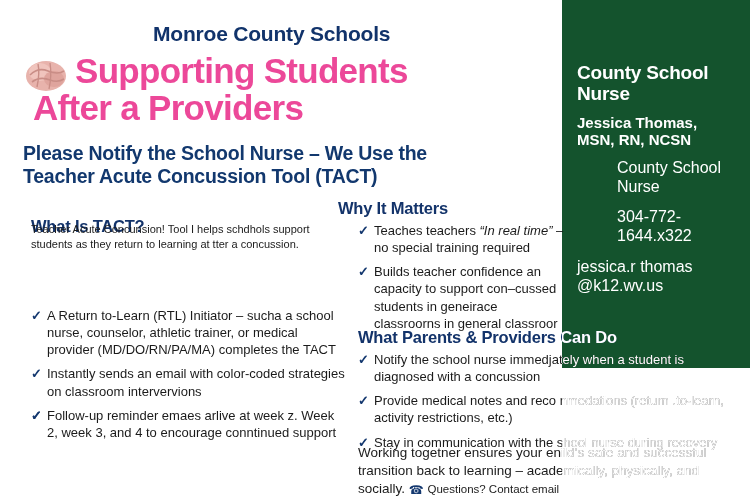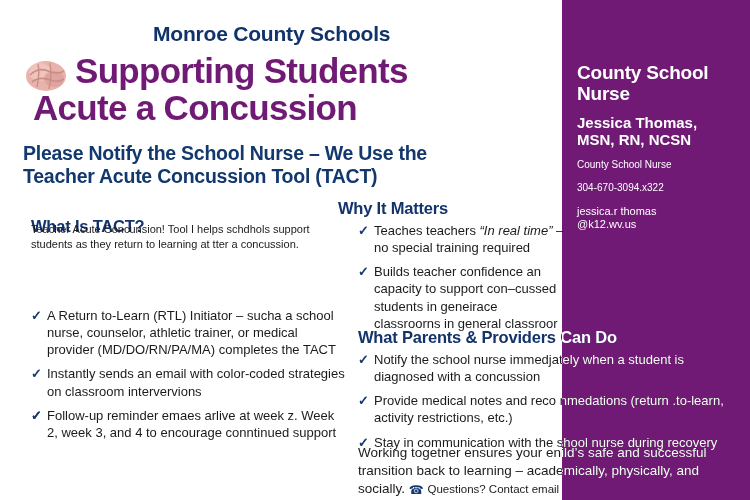--- a/index.html
+++ b/index.html
@@ -20,22 +20,22 @@
     background: #ffffff;
     overflow: hidden;
   }
 
   
   .blue-panel {
     position: absolute;
     left: 562px;
     top: 0;
     width: 188px;
-    height: 500px;
-    background: #701a75;
+    height: 368px;
+    background: #14532d;
     z-index: 1;
   }
   .panel-inner {
     position: absolute;
     left: 15px;
     top: 62px;
     width: 165px;
     color: #ffffff;
   }
   .panel-title {
@@ -45,26 +45,27 @@
     letter-spacing: -0.2px;
     margin-bottom: 9px;
   }
   .panel-name {
     font-size: 15px;
     font-weight: bold;
     line-height: 1.15;
     margin-bottom: 11px;
   }
   .panel-line {
-    font-size: 10px;
+    font-size: 16px;
     line-height: 1.18;
     margin-bottom: 11px;
+    margin-left: 40px;
   }
   .panel-email {
-    font-size: 11px;
+    font-size: 16px;
     line-height: 1.2;
   }
 
   
   .content {
     position: absolute;
     left: 0;
     top: 0;
     width: 750px;
     height: 500px;
@@ -93,21 +94,21 @@
     z-index: 3;
   }
 
   .headline {
     position: absolute;
     left: 33px;
     top: 52px;
     width: 510px;
     font-size: 35px;
     font-weight: bold;
-    color: #701a75;
+    color: #ec4899;
     line-height: 1.06;
     letter-spacing: -0.7px;
   }
   .headline .l1 { padding-left: 42px; display: block; }
   .headline .l2 { display: block; }
 
   .subhead {
     position: absolute;
     left: 23px;
     top: 142px;
@@ -196,21 +197,21 @@
     <div class="panel-inner">
       <div class="panel-title">
         <span>County School</span><br>
         <span>Nurse</span>
       </div>
       <div class="panel-name">
         <span>Jessica Thomas,</span><br>
         <span>MSN, RN, NCSN</span>
       </div>
       <div class="panel-line">County School Nurse</div>
-      <div class="panel-line">304-670-3094.x322</div>
+      <div class="panel-line">304-772-1644.x322</div>
       <div class="panel-email">
         <span>jessica.r thomas</span><br>
         <span>@k12.wv.us</span>
       </div>
     </div>
   </div>
 
   <div class="content">
 
     <div class="org-name">Monroe County Schools</div>
@@ -220,21 +221,21 @@
       <ellipse cx="16" cy="15" rx="11" ry="9" fill="#f0c4bd"></ellipse>
       <ellipse cx="30" cy="22" rx="10" ry="8" fill="#dfa49d"></ellipse>
       <path d="M6 18 Q14 10 24 14 Q34 18 40 14" stroke="#c98d86" stroke-width="1.6" fill="none"></path>
       <path d="M8 25 Q16 19 26 23 Q34 26 40 22" stroke="#c98d86" stroke-width="1.6" fill="none"></path>
       <path d="M14 7 Q16 16 13 30" stroke="#c98d86" stroke-width="1.4" fill="none"></path>
       <path d="M26 6 Q28 18 25 32" stroke="#c98d86" stroke-width="1.3" fill="none"></path>
     </svg>
 
     <div class="headline">
       <span class="l1">Supporting Students</span>
-      <span class="l2">Acute a Concussion</span>
+      <span class="l2">After a Providers</span>
     </div>
 
     <div class="subhead">
       <span>Please Notify the School Nurse – We Use the</span><br>
       <span>Teacher Acute Concussion Tool (TACT)</span>
     </div>
 
     <div class="sec-head" id="head-what-is-tact">What Is TACT?</div>
     <div class="body-text" id="para-what-is-tact">Teacher Acute Concunsion! Tool I helps schdhols support students as they return to learning at tter a concussion.</div>
 

